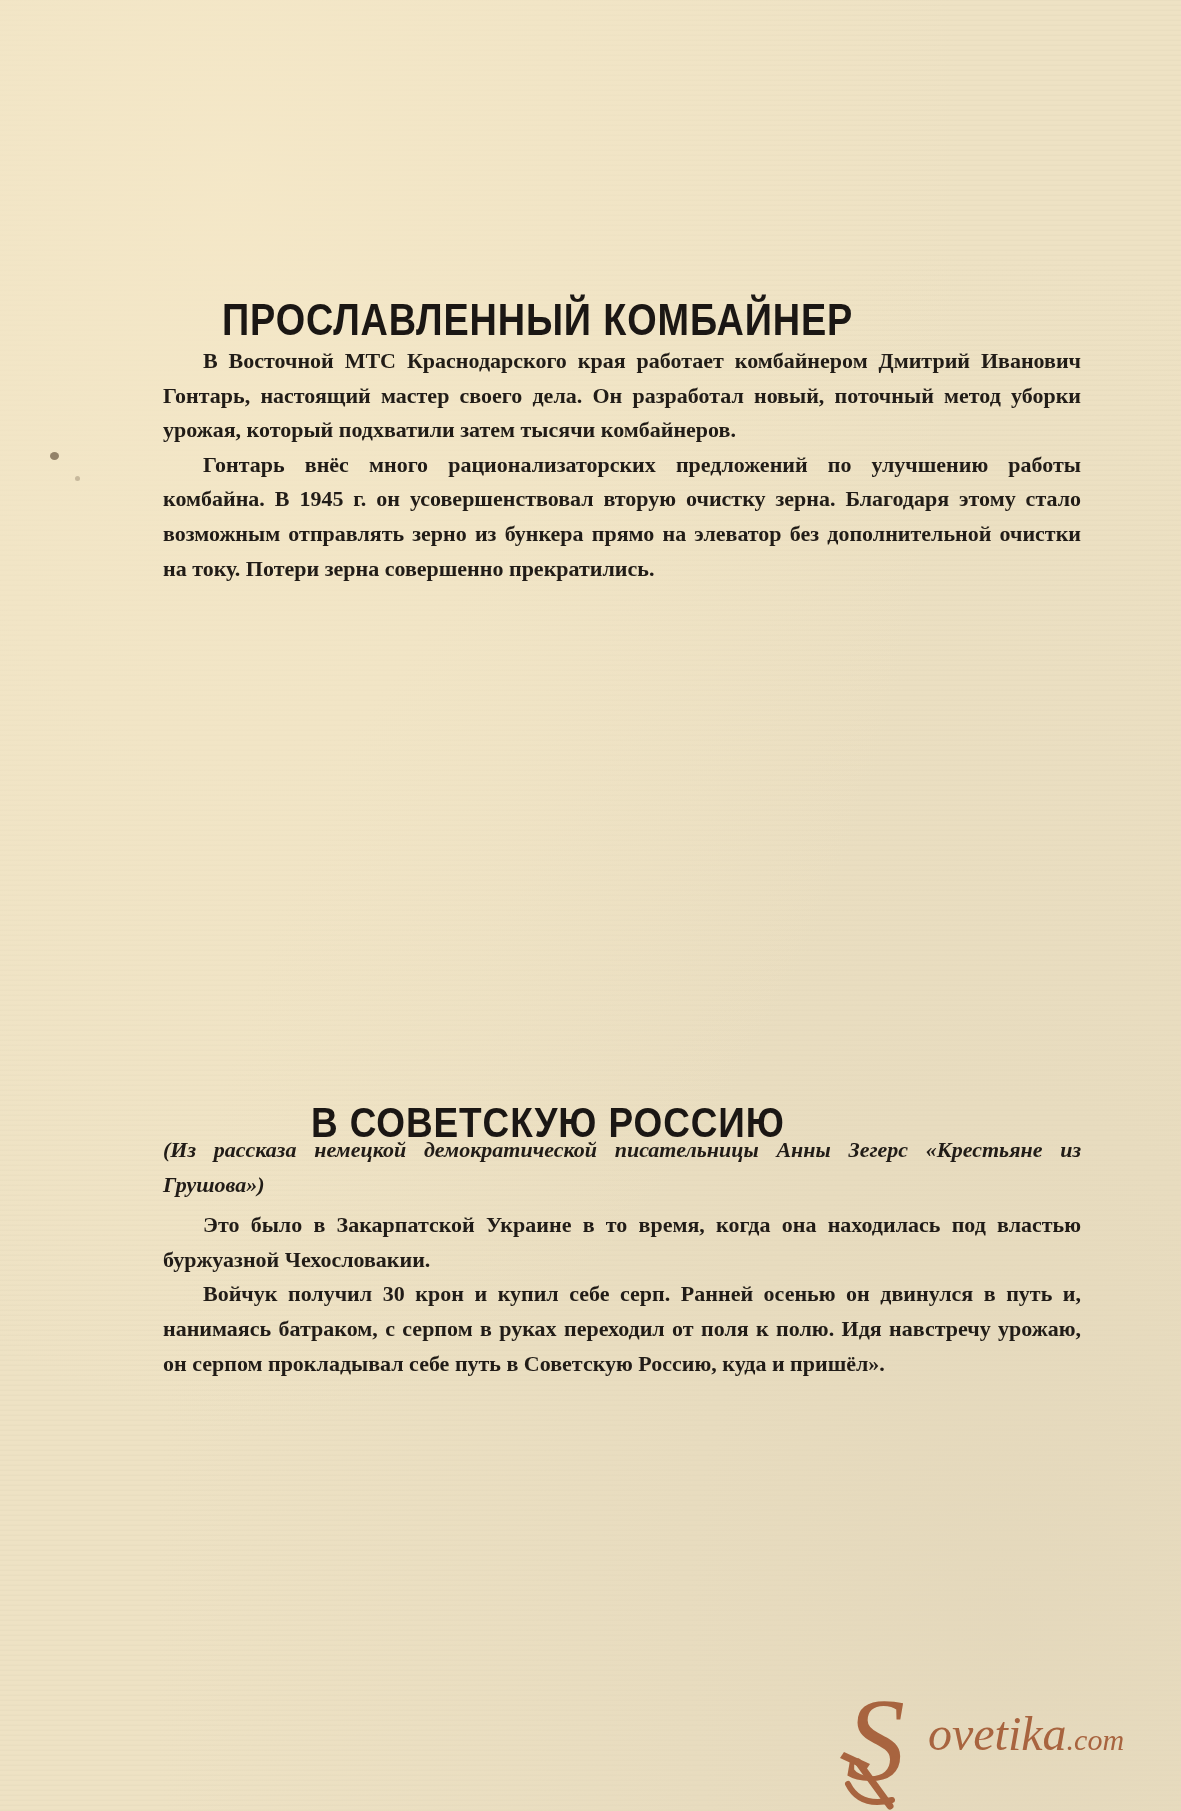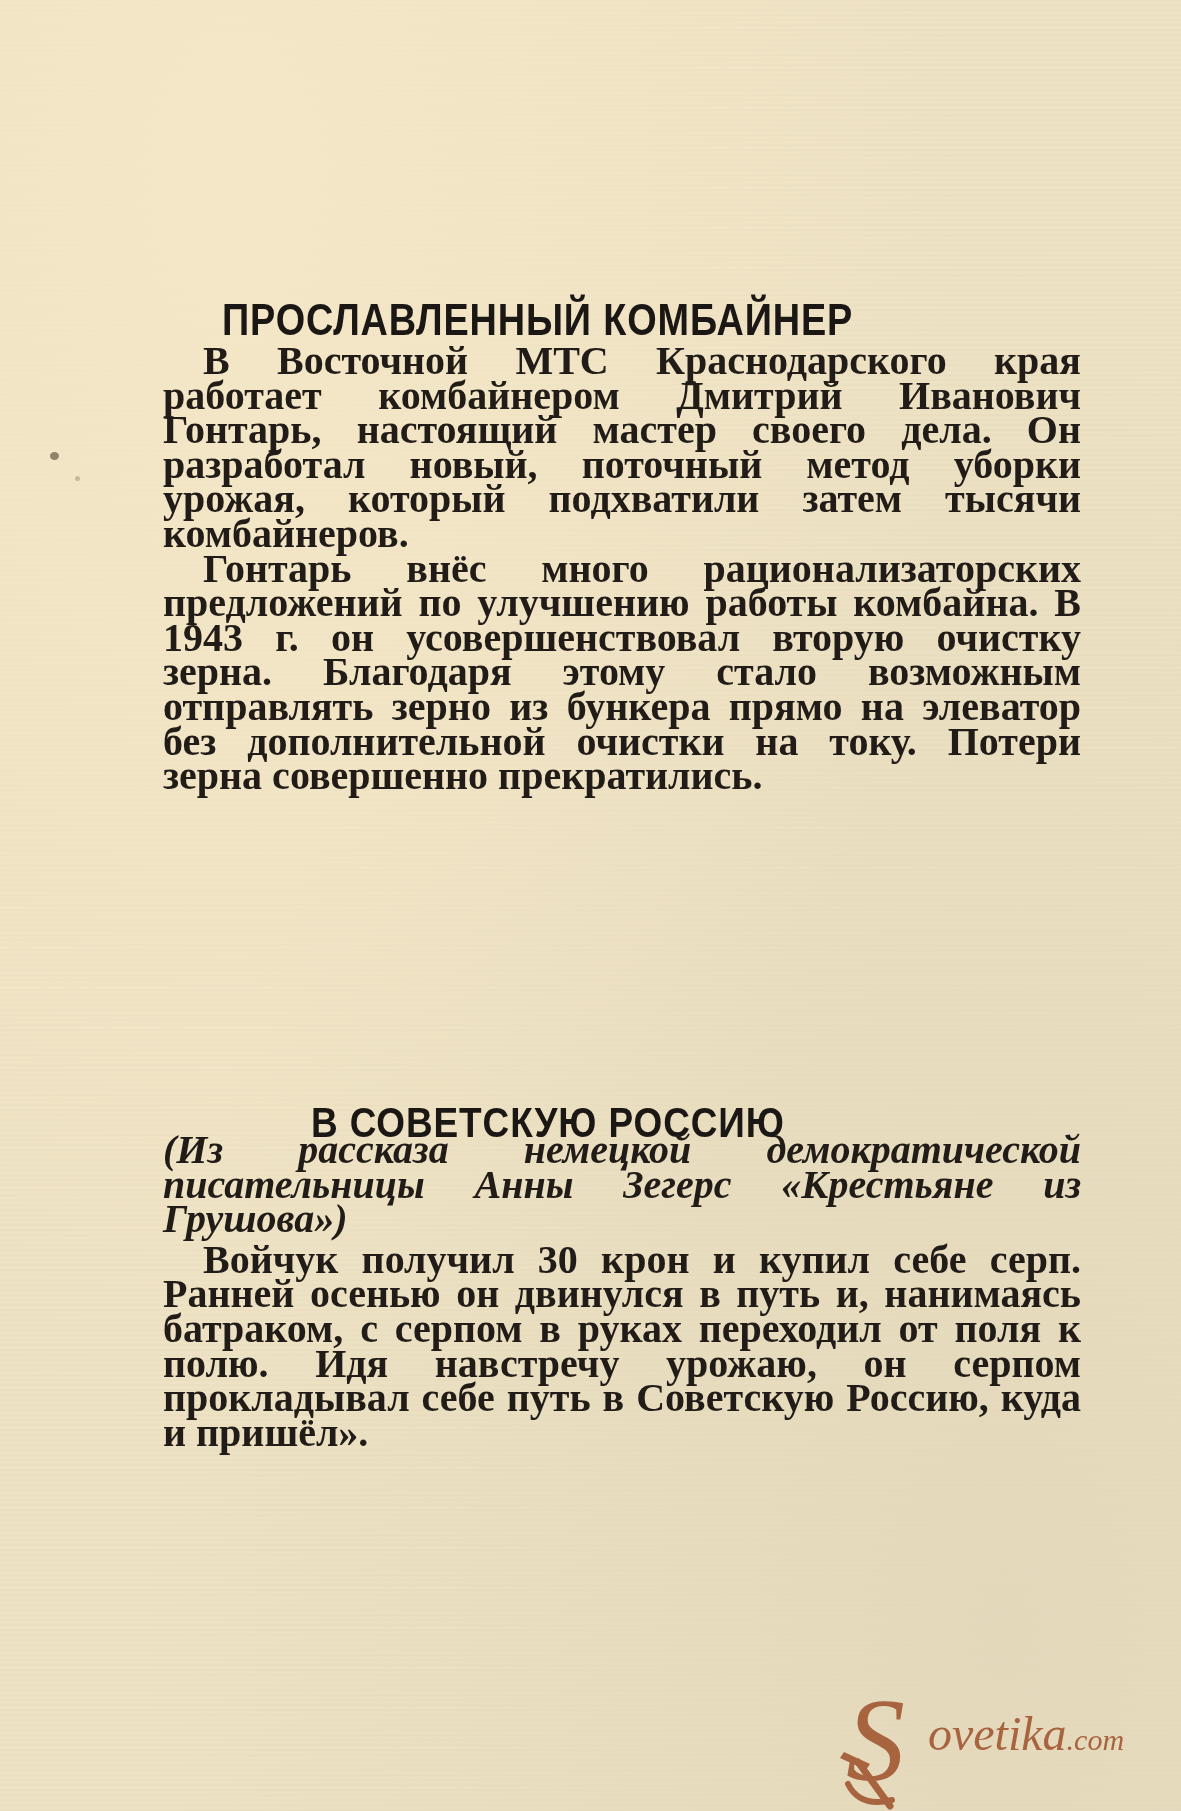--- a/index.html
+++ b/index.html
@@ -29,21 +29,21 @@
       color: #1b1714;
       white-space: nowrap;
       transform-origin: left top;
     }
     .h1 { left: 222px; top: 266px; font-size: 44px; transform: scaleX(0.86); }
     .h2 { left: 311px; top: 1064px; font-size: 42px; transform: scaleX(0.88); }
     .block {
       position: absolute;
       left: 163px;
       width: 918px;
-      font-size: 40px;
+      font-size: 22px;
       line-height: 34.6px;
       text-align: justify;
       font-weight: bold;
     }
     .block p { margin: 0; text-indent: 40px; }
     .block1 { top: 344px; }
     .block2 { top: 1133px; }
     .subtitle {
       font-style: italic;
       font-weight: bold;
@@ -94,27 +94,28 @@
 
 <div class="page">
 
   <span class="dust" style="left:50px;top:452px;width:9px;height:8px;"></span>
   <span class="dust" style="left:75px;top:476px;width:5px;height:5px;background:rgba(70,50,30,0.25);"></span>
 
   <h1 class="heading h1">ПРОСЛАВЛЕННЫЙ КОМБАЙНЕР</h1>
 
   <div class="block block1 ink">
     <p>В Восточной МТС Краснодарского края работает комбайнером Дмитрий Иванович Гонтарь, настоящий мастер своего дела. Он разработал новый, поточный метод уборки урожая, который подхватили затем тысячи комбайнеров.</p>
-    <p>Гонтарь внёс много рационализаторских предложений по улучшению работы комбайна. В 1943 г. он усовершенствовал вторую очистку зерна. Благодаря этому стало возможным отправлять зерно из бункера прямо на элеватор без дополнительной очистки на току. Потери зерна совершенно прекратились.</p>
+    <p>Гонтарь внёс много рационализаторских предложений по улучшению работы комбайна. В 1945 г. он усовершенствовал вторую очистку зерна. Благодаря этому стало возможным отправлять зерно из бункера прямо на элеватор без дополнительной очистки на току. Потери зерна совершенно прекратились.</p>
   </div>
 
   <h2 class="heading h2">В СОВЕТСКУЮ РОССИЮ</h2>
 
   <div class="block block2 ink">
     <p class="subtitle">(Из рассказа немецкой демократической писательницы Анны Зегерс «Крестьяне из Грушова»)</p>
+    <p>Это было в Закарпатской Украине в то время, когда она находилась под властью буржуазной Чехословакии.</p>
     <p>Войчук получил 30 крон и купил себе серп. Ранней осенью он двинулся в путь и, нанимаясь батраком, с серпом в руках переходил от поля к полю. Идя навстречу урожаю, он серпом прокладывал себе путь в Советскую Россию, куда и пришёл».</p>
   </div>
 
   <div class="watermark">
     <svg class="wm-sickle" viewBox="0 0 90 70">
       <path d="M8 12 L34 24 L30 30 L4 18 Z" fill="#a8643f"></path>
       <path d="M22 22 L54 66" stroke="#a8643f" stroke-width="7" stroke-linecap="round"></path>
       <path d="M12 44 Q24 68 56 60" stroke="#a8643f" stroke-width="6" fill="none" stroke-linecap="round"></path>
     </svg>
     <span class="wm-s">S</span>

